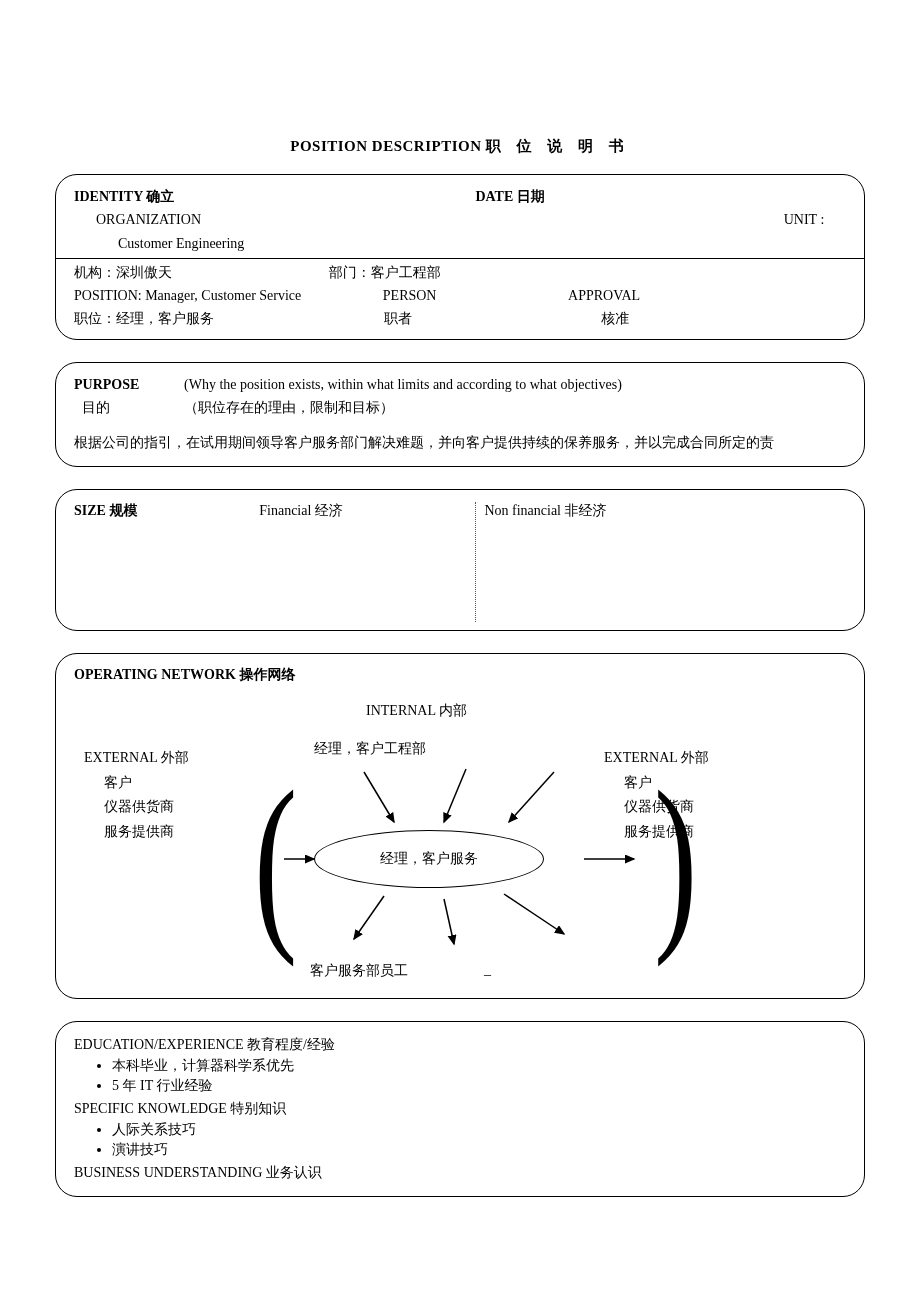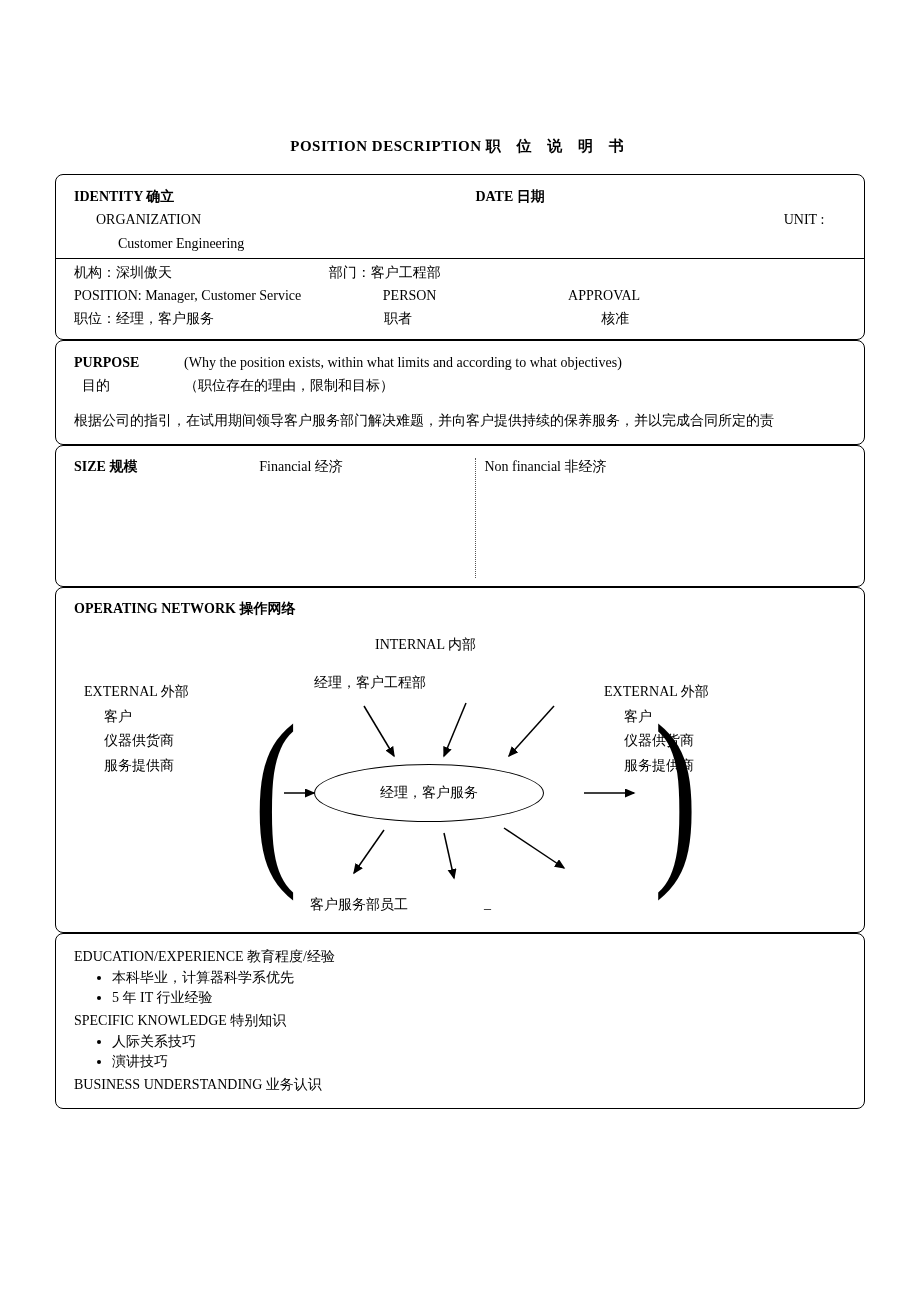--- a/index.html
+++ b/index.html
@@ -14,22 +14,23 @@
     .title {
       text-align: center;
       font-weight: bold;
       font-size: 15px;
       margin: 107px 0 18px 0;
       letter-spacing: 0.5px;
     }
     .title .sp { letter-spacing: 6px; }
     .box {
       border: 1.2px solid #000;
-      border-radius: 8px;
+      border-radius: 22px;
       padding: 12px 18px 14px 18px;
+      margin-bottom: 22px;
       position: relative;
       min-height: 40px;
     }
     .box.identity { padding-bottom: 6px; }
     .row { display: flex; width: 100%; }
     .bold { font-weight: bold; }
     .label-line { margin-bottom: 3px; line-height: 1.45; }
     .mid-rule {
       border: none;
       border-top: 1px solid #000;
@@ -138,21 +139,21 @@
   <div class="size-row">
     <div class="bold">SIZE  规模</div>
     <div>Financial  经济</div>
     <div>Non financial  非经济</div>
   </div>
 </div>
 
 <div class="box opnet">
   <div class="bold">OPERATING NETWORK  操作网络</div>
   <div class="opnet-inner">
-    <div class="abs" style="left:301px; top:18px;">INTERNAL  内部</div>
+    <div class="abs" style="left:292px; top:18px;">INTERNAL  内部</div>
 
     <div class="abs ext-list" style="left:10px; top:62px;">
       <span>EXTERNAL  外部</span>
       <div>客户</div>
       <div>仪器供货商</div>
       <div>服务提供商</div>
     </div>
 
     <div class="abs ext-list" style="left:530px; top:62px;">
       <span>EXTERNAL  外部</span>

